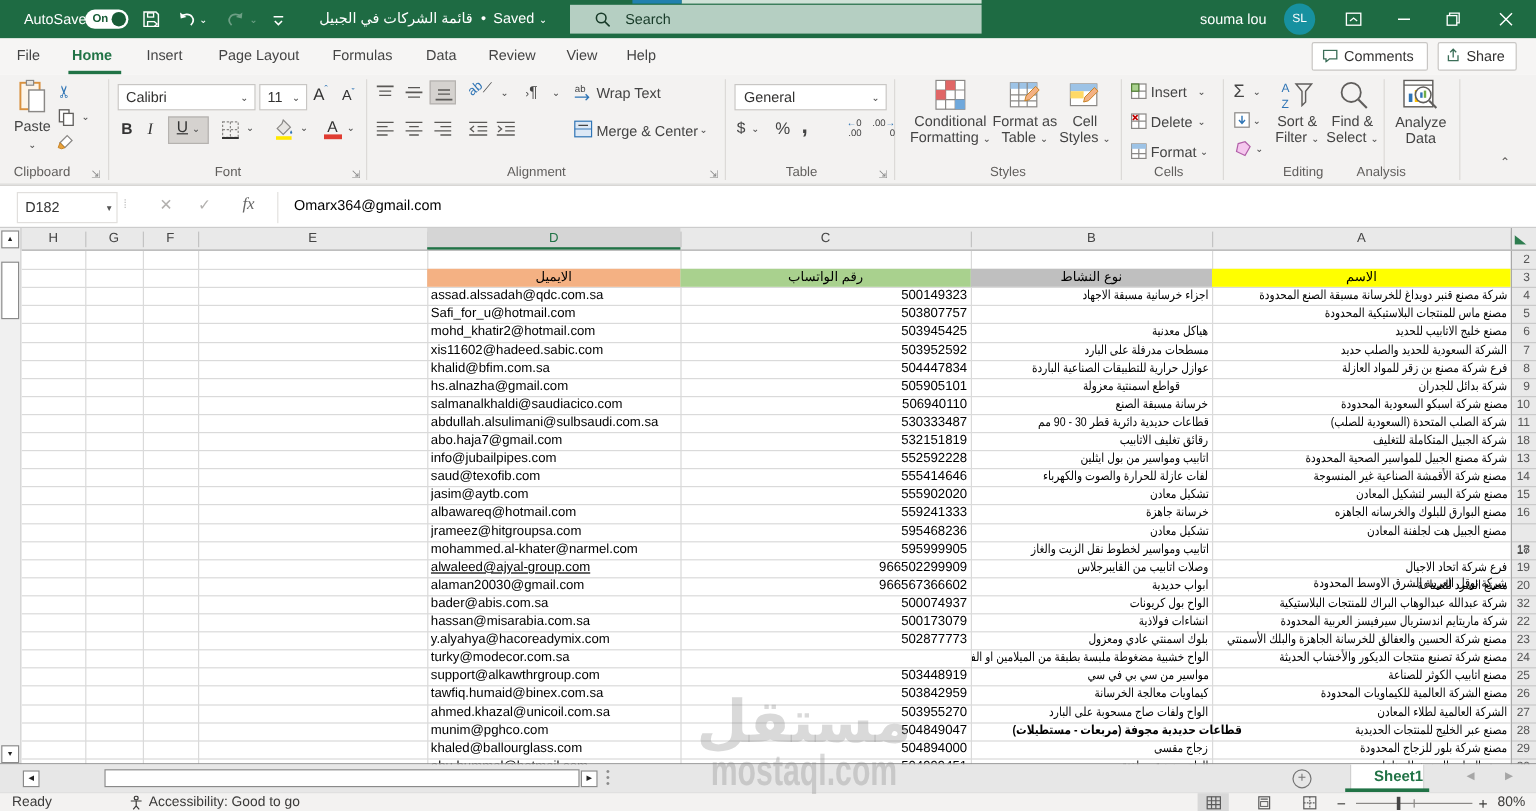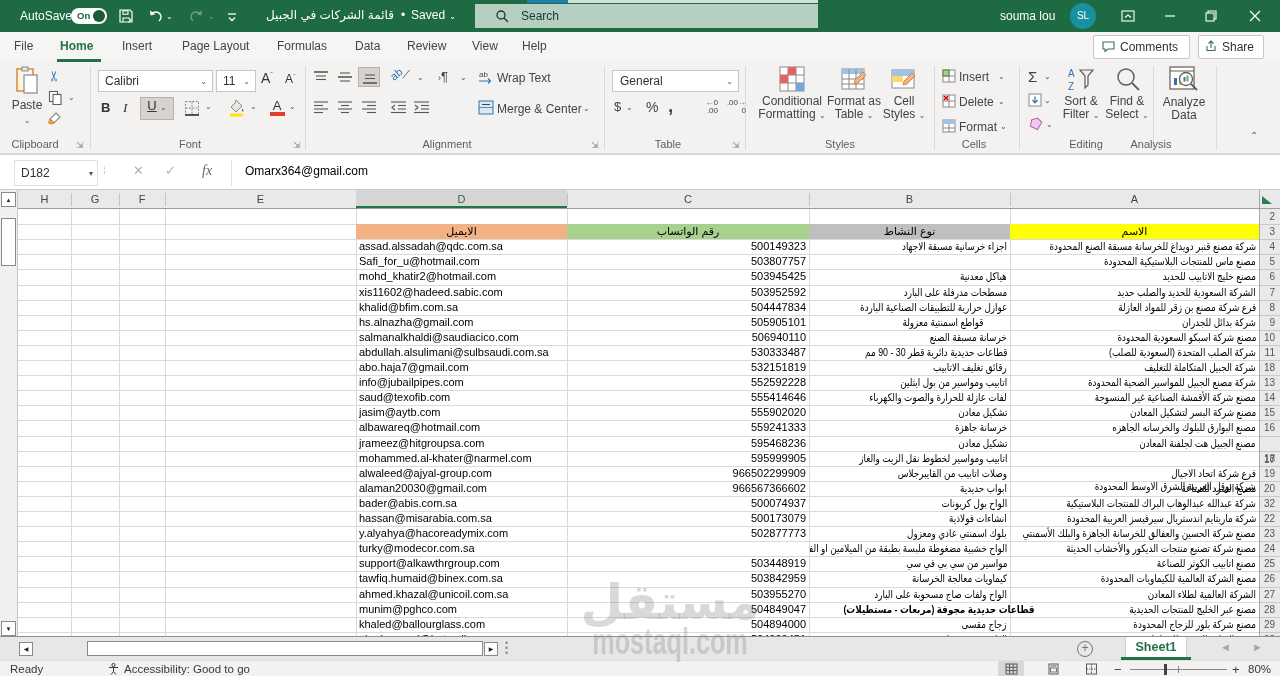--- a/index.html
+++ b/index.html
@@ -105,21 +105,21 @@
 
   #sheet-bottom-line{left:0;top:636px;width:1280px;height:1px;background:#8f8f8f;}
 
   
   #tabstrip{left:0;top:637px;width:1280px;height:23px;background:#e7e7e7;}
   #hs-left{left:19px;top:5px;width:14px;height:14px;font-size:6px;line-height:13px;}
   #hs-thumb{left:87px;top:4px;width:396px;height:15px;}
   #hs-right{left:484px;top:5px;width:14px;height:14px;font-size:6px;line-height:13px;}
   #hs-dots{left:505px;top:4px;color:#8a8a8a;font-size:9px;line-height:5px;}
   #new-sheet{left:1077px;top:4px;width:16px;height:16px;border:1.5px solid #757575;border-radius:50%;color:#757575;text-align:center;line-height:13px;font-size:12px;}
-  #sheet-tab{left:1125px;top:0;width:62px;height:23px;background:#fff;border-left:1px solid #d0d0d0;border-right:1px solid #d0d0d0;color:#217346;font-weight:bold;font-size:12.5px;text-align:center;line-height:21px;}
+  #sheet-tab{left:1125px;top:0;width:62px;height:23px;background:#fff;border-left:1px solid #d0d0d0;border-right:1px solid #d0d0d0;color:#217346;font-weight:bold;font-size:12.5px;text-align:right;line-height:21px;}
   #sheet-tab-underline{left:1121px;top:20px;width:70px;height:3px;background:#217346;}
   #tab-prev{left:1220px;top:4px;color:#a6a6a6;font-size:11px;}
   #tab-next{left:1252px;top:4px;color:#a6a6a6;font-size:11px;}
 
   
   #statusbar{left:0;top:660px;width:1280px;height:16px;background:#f3f2f1;border-top:1px solid #e0e0e0;color:#3b3a39;font-size:11.5px;}
   #status-ready{left:10px;top:2px;}
   #acc-icon{left:108px;top:2px;}
   #status-acc{left:124px;top:2px;}
   .viewbtn{position:absolute;top:0;width:26px;height:16px;}
@@ -649,21 +649,21 @@
       <div class="cell rtl" style="left: 792px; width: 197px; top: 211px;"><span class="ar">خرسانة جاهزة</span></div>
       <div class="cell rtl" style="left: 993px; width: 245px; top: 211px;"><span class="ar">مصنع البوارق للبلوك والخرسانه الجاهزه</span></div>
       <div class="cell ltr" style="left: 341px; width: 206px; top: 227px;">jrameez@hitgroupsa.com</div>
       <div class="cell num" style="left: 552px; width: 236px; top: 227px;">595468236</div>
       <div class="cell rtl" style="left: 792px; width: 197px; top: 227px;"><span class="ar">تشكيل معادن</span></div>
       <div class="cell rtl" style="left: 993px; width: 245px; top: 227px;"><span class="ar">مصنع الجبيل هت لجلفنة المعادن</span></div>
       <div class="cell ltr" style="left: 341px; width: 206px; top: 242px;">mohammed.al-khater@narmel.com</div>
       <div class="cell num" style="left: 552px; width: 236px; top: 242px;">595999905</div>
       <div class="cell rtl" style="left: 792px; width: 197px; top: 242px;"><span class="ar">اتابيب ومواسير لخطوط نقل الزيت والغاز</span></div>
       <div class="cell rtl" style="left: 993px; width: 245px; top: 242px; margin-top: 28px;"><span class="ar">شركة نوقل العربية الشرق الاوسط المحدودة</span></div>
-      <div class="cell ltr" style="left: 341px; width: 206px; top: 257px;">alwaleed@ajyal-group.com</div>
+      <div class="cell ltr" style="left: 341px; width: 206px; top: 257px; text-decoration: underline;">alwaleed@ajyal-group.com</div>
       <div class="cell num" style="left: 552px; width: 236px; top: 257px;">966502299909</div>
       <div class="cell rtl" style="left: 792px; width: 197px; top: 257px;"><span class="ar">وصلات اتابيب من القايبرجلاس</span></div>
       <div class="cell rtl" style="left: 993px; width: 245px; top: 257px;"><span class="ar">فرع شركة اتحاد الاجيال</span></div>
       <div class="cell ltr" style="left: 341px; width: 206px; top: 272px;">alaman20030@gmail.com</div>
       <div class="cell num" style="left: 552px; width: 236px; top: 272px;">966567366602</div>
       <div class="cell rtl" style="left: 792px; width: 197px; top: 272px;"><span class="ar">ابواب حديدية</span></div>
       <div class="cell rtl" style="left: 993px; width: 245px; top: 272px;"><span class="ar">مصنع السرد للصناعة</span></div>
       <div class="cell ltr" style="left: 341px; width: 206px; top: 287px;">bader@abis.com.sa</div>
       <div class="cell num" style="left: 552px; width: 236px; top: 287px;">500074937</div>
       <div class="cell rtl" style="left: 792px; width: 197px; top: 287px;"><span class="ar">الواح بول كريونات</span></div>

